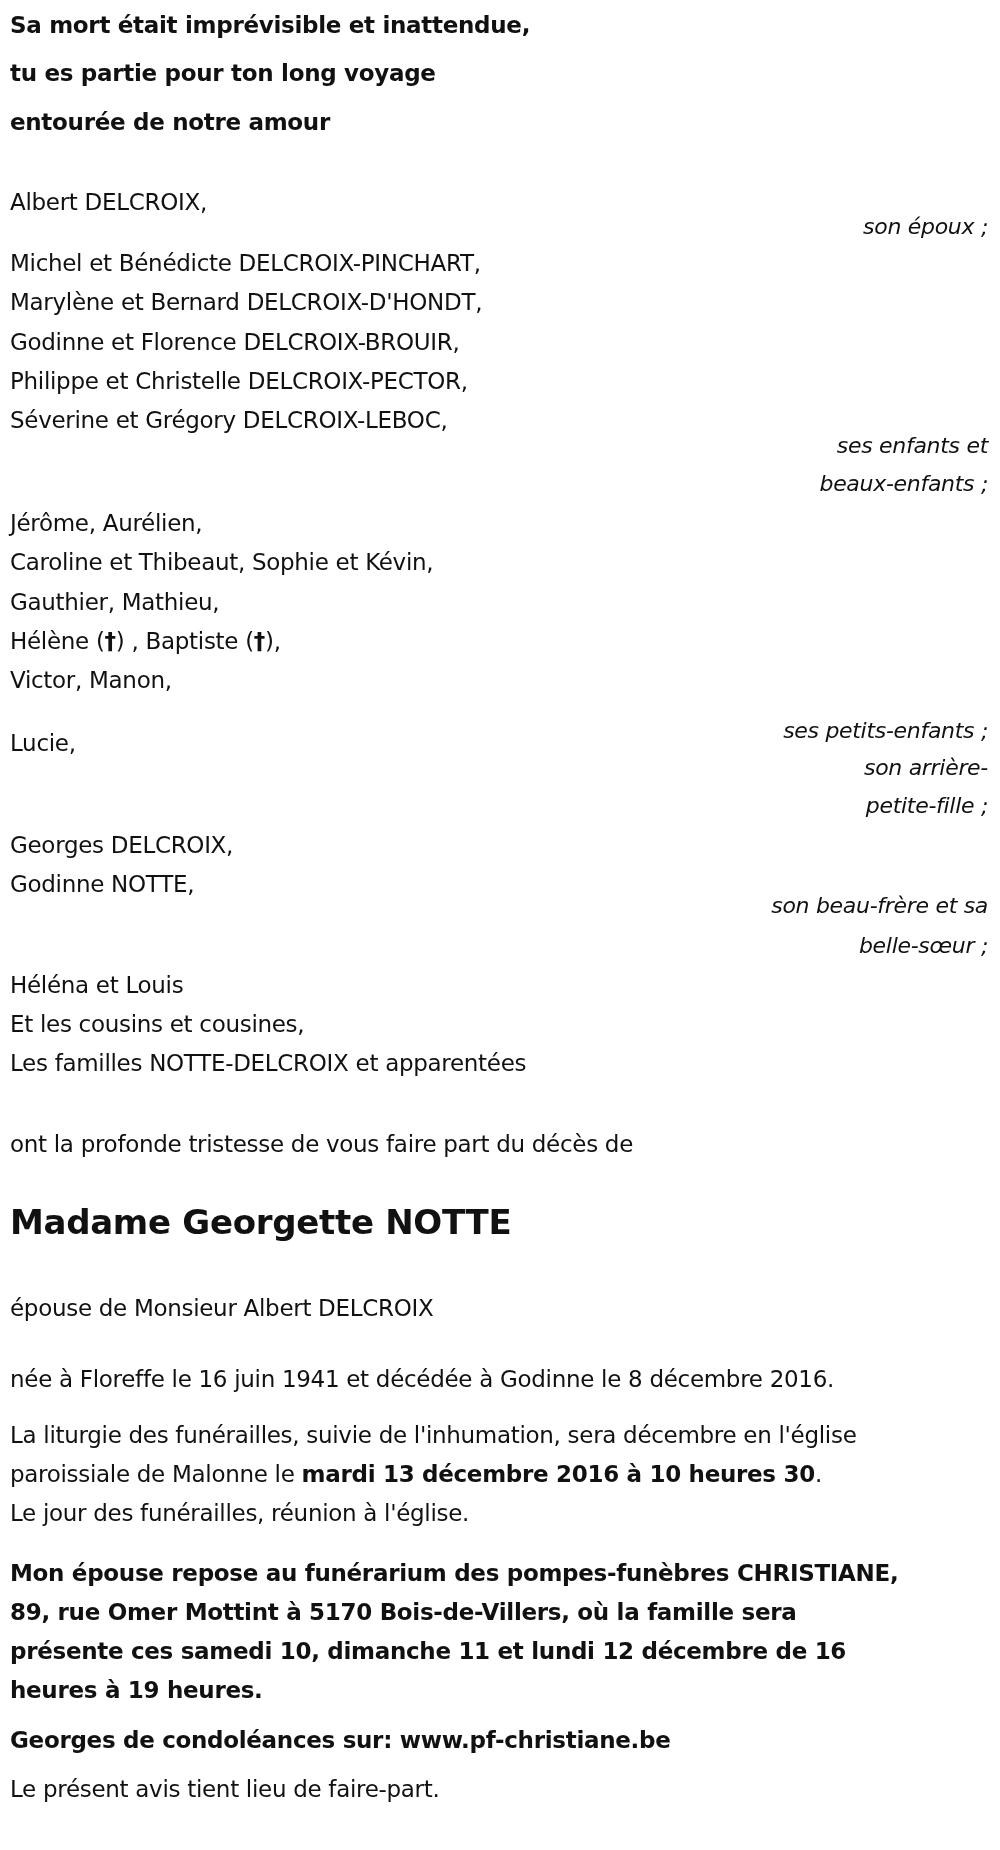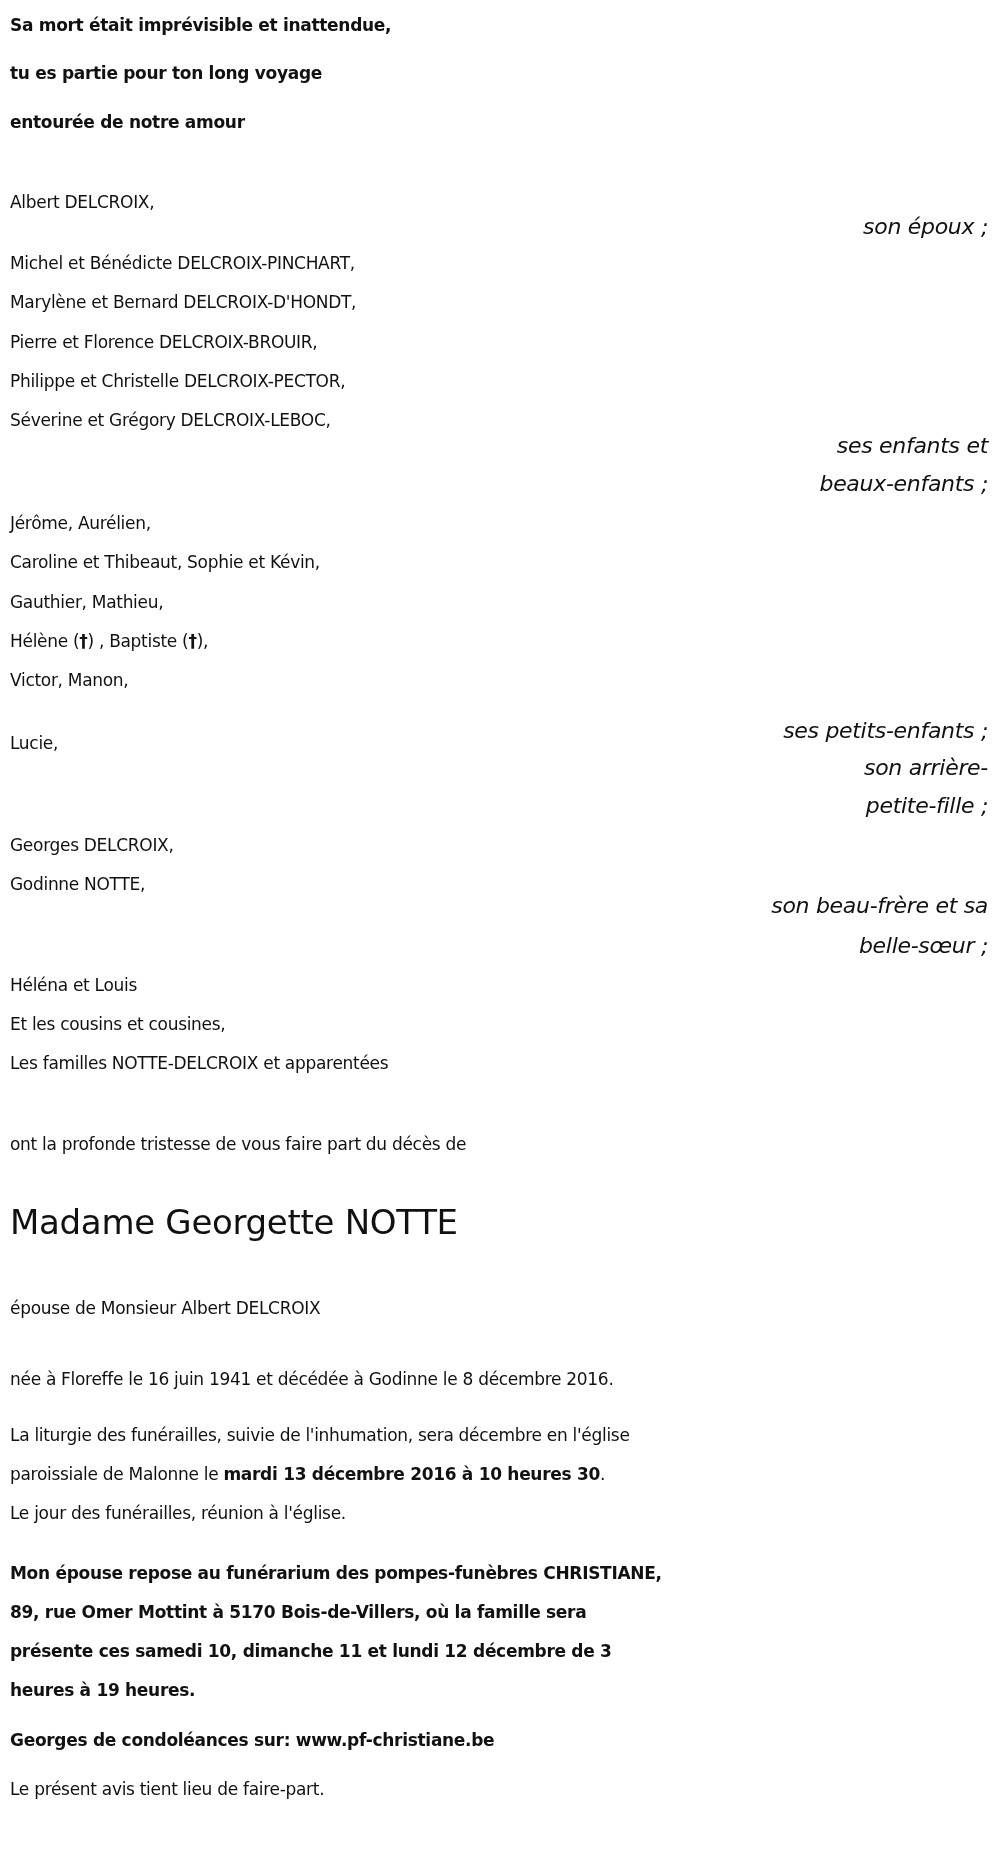--- a/index.html
+++ b/index.html
@@ -1,41 +1,41 @@
 <!DOCTYPE html>
 <html><head>
 <meta charset="utf-8">
 <style>
   html, body { margin: 0; padding: 0; background: #ffffff; }
   body {
     width: 1000px; height: 1850px; overflow: hidden; position: relative;
     font-family: "DejaVu Sans", sans-serif; color: #111111;
   }
   .doc { position: absolute; left: 10px; top: 0; width: 978px; }
-  .ln { position: absolute; left: 0; white-space: nowrap; font-size: 17px; line-height: 30px; letter-spacing: -0.3px; }
+  .ln { position: absolute; left: 0; white-space: nowrap; font-size: 23px; line-height: 30px; letter-spacing: -0.3px; }
   .b { font-weight: bold; }
   .rt { position: absolute; right: 0; text-align: center; white-space: nowrap; font-style: italic; font-size: 22px; line-height: 30px; letter-spacing: -0.3px; }
-  .h1 { position: absolute; left: 0; white-space: nowrap; font-weight: normal; font-size: 34px; line-height: 40px; letter-spacing: -0.3px; }
+  .h1 { position: absolute; left: 0; white-space: nowrap; font-weight: bold; font-size: 34px; line-height: 40px; letter-spacing: -0.3px; }
   .cross { font-weight: bold; }
 </style>
 </head>
 <body>
 
 <div class="doc">
 
   <div class="ln b" style="top:10px">Sa mort était imprévisible et inattendue,</div>
   <div class="ln b" style="top:58px">tu es partie pour ton long voyage</div>
   <div class="ln b" style="top:107px">entourée de notre amour</div>
 
   <div class="ln" style="top:187px">Albert DELCROIX,</div>
   <div class="rt" style="top:212px">son époux ;</div>
 
   <div class="ln" style="top:248px">Michel et Bénédicte DELCROIX-PINCHART,</div>
   <div class="ln" style="top:287px">Marylène et Bernard DELCROIX-D'HONDT,</div>
-  <div class="ln" style="top:327px">Pierre et Florence DELCROIX-BROUIR,</div>
+  <div class="ln" style="top:327px">Godinne et Florence DELCROIX-BROUIR,</div>
   <div class="ln" style="top:366px">Philippe et Christelle DELCROIX-PECTOR,</div>
   <div class="ln" style="top:405px">Séverine et Grégory DELCROIX-LEBOC,</div>
   <div class="rt" style="top:431px">ses enfants et</div>
   <div class="rt" style="top:469px">beaux-enfants ;</div>
 
   <div class="ln" style="top:508px">Jérôme, Aurélien,</div>
   <div class="ln" style="top:547px">Caroline et Thibeaut, Sophie et Kévin,</div>
   <div class="ln" style="top:587px">Gauthier, Mathieu,</div>
   <div class="ln" style="top:626px"><span>Hélène (</span><span class="cross">†</span><span>) , Baptiste (</span><span class="cross">†</span><span>),</span></div>
   <div class="ln" style="top:665px">Victor, Manon,</div>
@@ -62,20 +62,20 @@
 
   <div class="ln" style="top:1364px">née à Floreffe le 16 juin 1941 et décédée à Godinne le 8 décembre 2016.</div>
 
   <div class="ln" style="top:1420px">La liturgie des funérailles, suivie de l'inhumation, sera décembre en l'église</div>
   <div class="ln" style="top:1459px"><span>paroissiale de Malonne le </span><span class="b">mardi 13 décembre 2016 à 10 heures 30</span><span>.</span></div>
 
   <div class="ln" style="top:1498px">Le jour des funérailles, réunion à l'église.</div>
 
   <div class="ln b" style="top:1558px">Mon épouse repose au funérarium des pompes-funèbres CHRISTIANE,</div>
   <div class="ln b" style="top:1597px">89, rue Omer Mottint à 5170 Bois-de-Villers, où la famille sera</div>
-  <div class="ln b" style="top:1636px">présente ces samedi 10, dimanche 11 et lundi 12 décembre de 3</div>
+  <div class="ln b" style="top:1636px">présente ces samedi 10, dimanche 11 et lundi 12 décembre de 16</div>
   <div class="ln b" style="top:1675px">heures à 19 heures.</div>
 
   <div class="ln b" style="top:1725px"><span>Georges de condoléances sur: </span><span>www.pf-christiane.be</span></div>
 
   <div class="ln" style="top:1774px">Le présent avis tient lieu de faire-part.</div>
 
 </div>
 
 </body></html>

